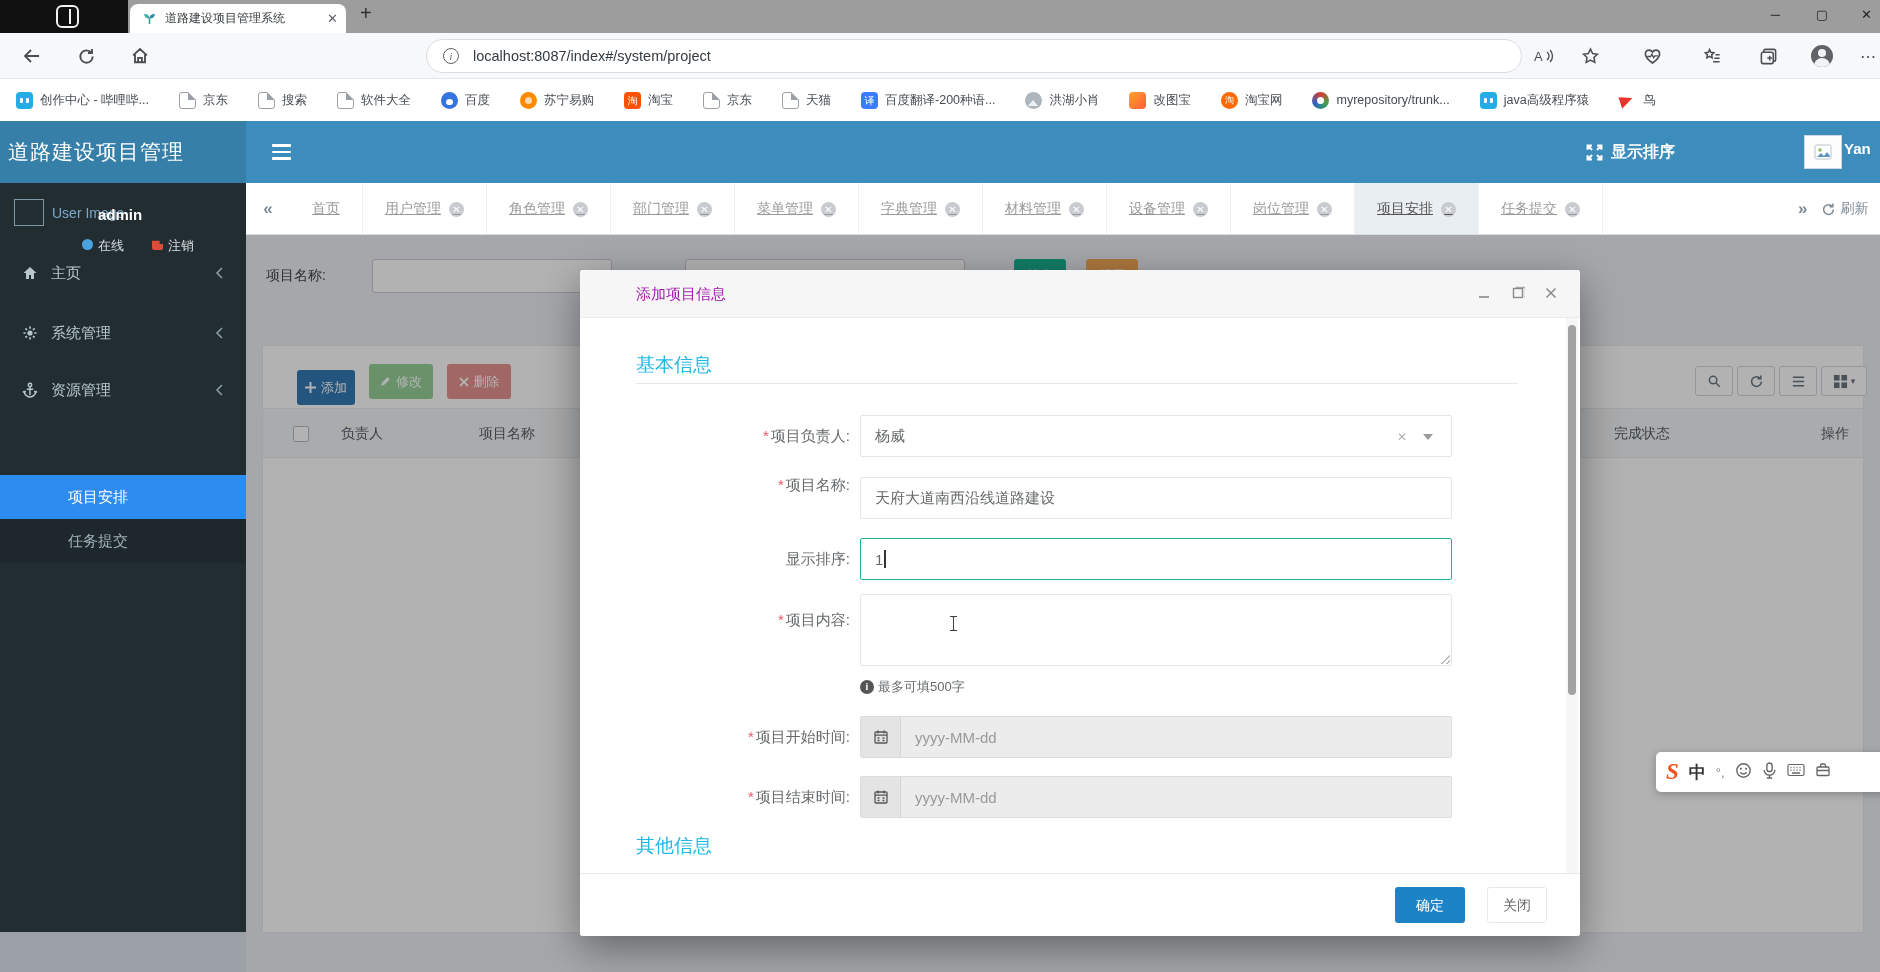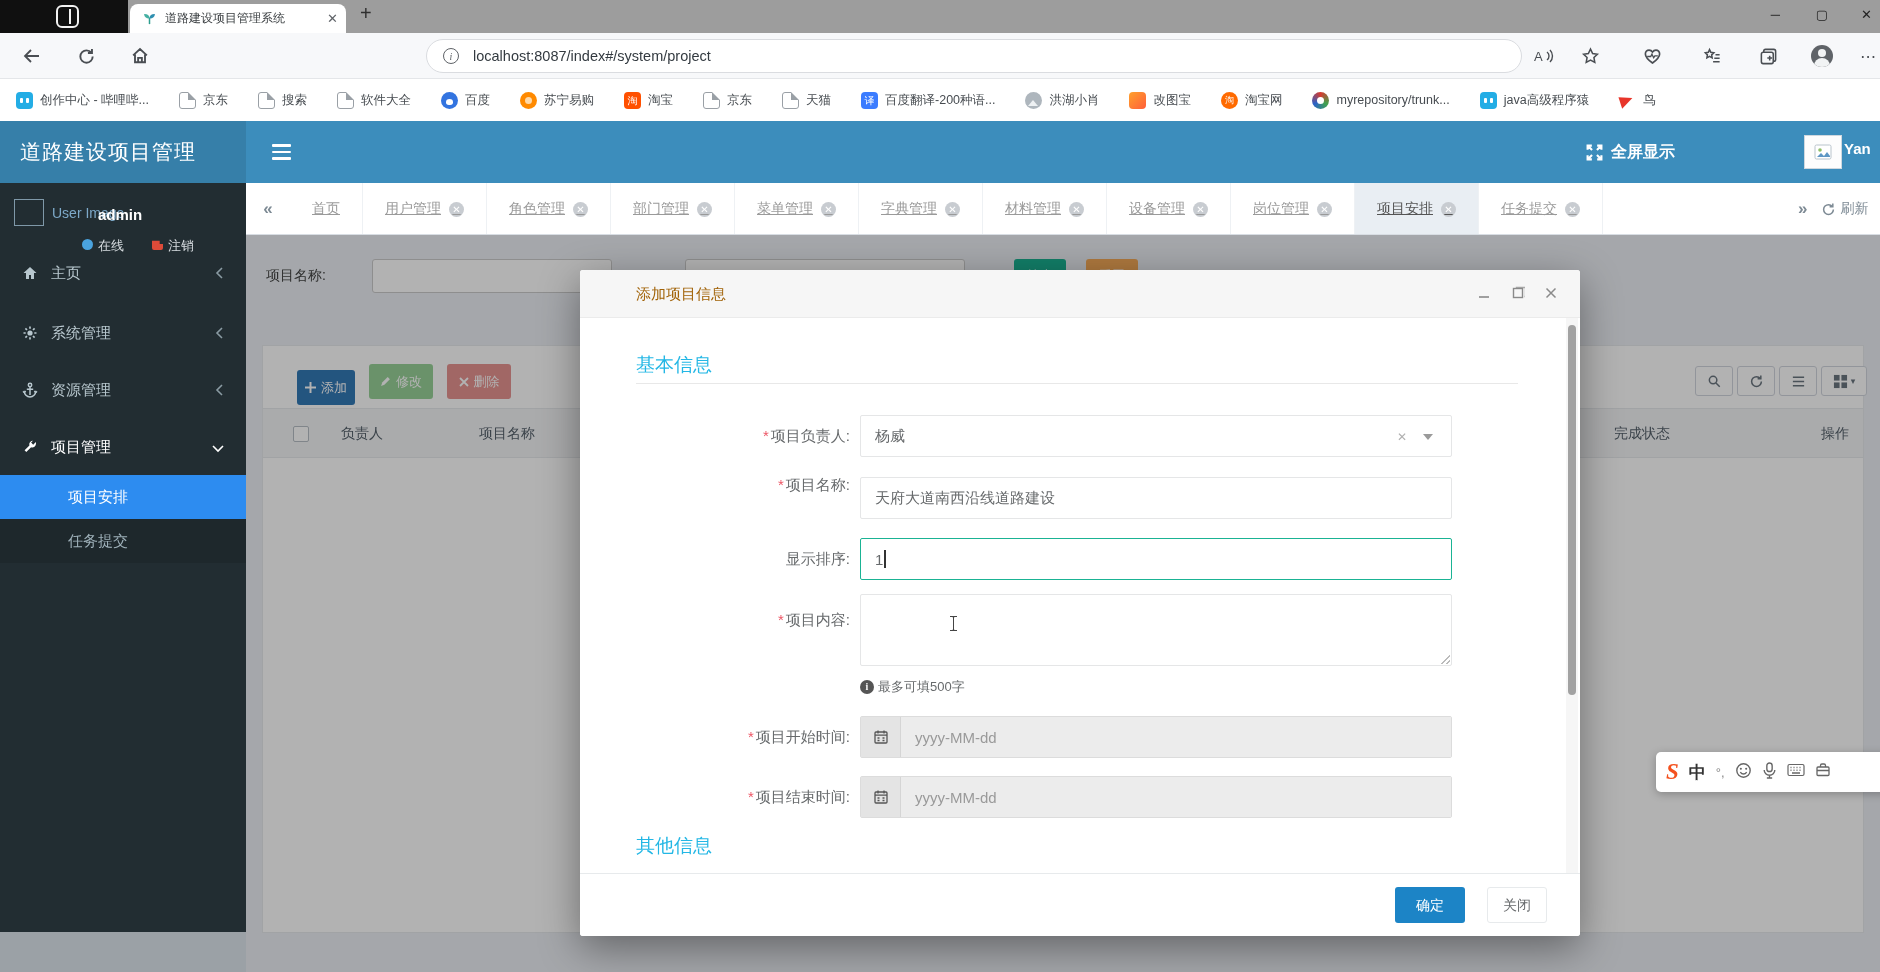--- a/index.html
+++ b/index.html
@@ -49,21 +49,21 @@
   .bmi[data-icon="gaitubao-icon"] { background:linear-gradient(135deg,#ffa12c,#ff5e3a); border-radius:4px; }
   .bmi[data-icon="taobao-circle-icon"] { background:#ff6a00; border-radius:50%; color:#fff; font-size:9px; text-align:center; line-height:17px; }
   .bmi[data-icon="taobao-circle-icon"]::after { content:"淘"; }
   .bmi[data-icon="svn-icon"] { background:conic-gradient(#d63b2f,#3fa34d,#2a62c9,#d63b2f); border-radius:50%; }
   .bmi[data-icon="svn-icon"]::before { content:""; position:absolute; left:5px; top:5px; width:7px; height:7px; background:#fff; border-radius:50%; }
   .bmi[data-icon="bird-icon"] { background:transparent; }
   .bmi[data-icon="bird-icon"]::before { content:""; position:absolute; left:1px; top:3px; border-left:13px solid #e8352a; border-top:5px solid transparent; border-bottom:7px solid transparent; transform:rotate(-18deg); }
 
   
   .appheader { position:absolute; left:0; top:121px; width:1880px; height:62px; background:#3c8dbc; }
-  .logo { position:absolute; left:0; top:0; width:246px; height:62px; background:#367fa9; color:#fff; font-size:21px; display:flex; align-items:center; padding-left:20px; letter-spacing:1px; }
+  .logo { position:absolute; left:0; top:0; width:246px; height:62px; background:#367fa9; color:#fff; font-size:21px; display:flex; align-items:center; padding-left:8px; letter-spacing:1px; }
   .hamburger { position:absolute; left:272px; top:16px; width:30px; height:30px; display:flex; flex-direction:column; justify-content:center; gap:4px; }
   .hamburger i { display:block; width:19px; height:2.6px; background:#fff; border-radius:1px; }
   .fullscreen { position:absolute; right:205px; top:0; height:62px; display:flex; align-items:center; gap:8px; color:#fff; font-size:16px; font-weight:bold; }
   .hdr-avatar { position:absolute; right:38px; top:14px; width:38px; height:34px; background:#fdfdfd; border:1px solid #cfd8df; display:flex; align-items:center; justify-content:center; }
   .hdr-user { position:absolute; right:2px; top:19px; color:#fff; font-size:15px; font-weight:bold; white-space:nowrap; overflow:hidden; width:34px; }
 
   
   .sidebar { position:absolute; left:0; top:183px; width:246px; height:749px; background:#222d32; }
   .sidebar-bottom { position:absolute; left:0; top:932px; width:246px; height:40px; background:#9ba1a6; }
   .user-panel { position:absolute; left:0; top:10px; width:246px; height:62px; }
@@ -101,21 +101,21 @@
   .iconbtn { position:absolute; top:20px; width:38px; height:30px; background:#fff; border:1px solid #d2d6de; border-radius:3px; color:#6b7680; display:flex; align-items:center; justify-content:center; gap:3px; }
   .thead { position:absolute; left:0; top:62px; width:1600px; height:50px; background:#f4f5f7; border-top:1px solid #e7eaec; border-bottom:1px solid #e7eaec; font-size:14px; color:#55616b; }
   .th { position:absolute; top:16px; }
   .cbx { position:absolute; left:30px; top:17px; width:16px; height:16px; background:#fff; border:1px solid #b8bfc6; border-radius:2px; }
 
   .shade { position:absolute; left:246px; top:235px; width:1634px; height:737px; background:rgba(0,0,0,0.30); z-index:40; }
 
   
   .modal { position:absolute; left:580px; top:270px; width:1000px; height:666px; background:#fff; border-radius:3px; box-shadow:0 12px 40px rgba(0,0,0,.4); z-index:60; }
   .mhead { position:absolute; left:0; top:0; width:1000px; height:48px; background:#f6f6f6; border-bottom:1px solid #ebebeb; border-radius:3px 3px 0 0; }
-  .mtitle { position:absolute; left:56px; top:15px; font-size:15px; color:#a16207; }
+  .mtitle { position:absolute; left:56px; top:15px; font-size:15px; color:#a21caf; }
   .mico { position:absolute; top:16px; color:#8a8a8a; font-size:14px; line-height:16px; }
   .msection { position:absolute; left:56px; font-size:19px; color:#23b7e5; }
   .munder { position:absolute; left:56px; width:882px; height:1px; background:#e8e8e8; }
   .mlabel { position:absolute; left:0; width:270px; text-align:right; font-size:15px; color:#676a6c; }
   .ast { color:#ed5565; margin-right:2px; }
   .finput { position:absolute; left:280px; width:592px; height:42px; border:1px solid #e5e6e7; border-radius:2px; background:#fff; font-size:15px; color:#676a6c; display:flex; align-items:center; padding:0 14px; }
   .finput.focus { border-color:#1ab394; }
   .caret-bar { display:inline-block; width:1.4px; height:18px; background:#333; margin-left:1px; }
   .sel-x { position:absolute; right:44px; top:14px; color:#b0b0b0; font-size:12px; }
   .sel-caret { position:absolute; right:18px; top:18px; width:0; height:0; border-left:5px solid transparent; border-right:5px solid transparent; border-top:6px solid #9a9a9a; }
@@ -291,21 +291,21 @@
     <div class="logo">道路建设项目管理</div>
     <div class="hamburger">
         <i></i>
         <i></i>
         <i></i>
       </div>
     <div class="fullscreen">
       <svg width="17" height="17" viewBox="0 0 16 16" fill="none" stroke="#fff" stroke-width="2">
           <path d="M5.5 1.5H1.5v4M10.5 1.5h4v4M14.5 10.5v4h-4M5.5 14.5h-4v-4M1.5 1.5l4.2 4.2M14.5 1.5l-4.2 4.2M14.5 14.5l-4.2-4.2M1.5 14.5l4.2-4.2"></path>
         </svg>
-      <span>全屏显示</span>
+      <span>显示排序</span>
     </div>
     <div class="hdr-avatar">
       <svg width="18" height="16" viewBox="0 0 18 16">
           <rect x="1" y="1" width="16" height="14" rx="1.5" fill="#fff" stroke="#b9c4cc"></rect>
           <circle cx="6" cy="6" r="1.8" fill="#8fc068"></circle>
           <path d="M3 13l4-4 3 3 3-4 3 4v1H3z" fill="#5e97c4"></path>
         </svg>
     </div>
     <div class="hdr-user">Yan</div>
   </div>
@@ -349,31 +349,20 @@
     <div class="mitem" style="top:179px;">
       <span class="mi">
           <svg width="16" height="16" viewBox="0 0 16 16" fill="none" stroke="currentColor" stroke-width="1.5">
             <circle cx="8" cy="3" r="1.7"></circle>
             <path d="M8 4.7V13M4.8 7.2h6.4M2.3 9.3a5.7 5.7 0 0 0 11.4 0M2.3 9.3 1 10.4M2.3 9.3l1.6.5M13.7 9.3l1.3 1.1M13.7 9.3l-1.6.5"></path>
           </svg>
         </span>
       <span>资源管理</span>
       <span class="chev"><svg width="9" height="12" viewBox="0 0 8 12" fill="none" stroke="currentColor" stroke-width="1.6">
             <path d="M6.5 1 1.5 6l5 5"></path>
-          </svg></span>
-    </div>
-    <div class="mitem on" style="top:236px;">
-      <span class="mi">
-          <svg width="16" height="16" viewBox="0 0 16 16">
-            <path fill="currentColor" d="M14 4.6a3.7 3.7 0 0 1-4.9 3.6L4.3 13 2.6 11.3l4.8-4.8A3.7 3.7 0 0 1 11 1.7l-1.9 1.9 2.1 2.1L13.8 3c.13.5.2 1 .2 1.6z"></path>
-          </svg>
-        </span>
-      <span>项目管理</span>
-      <span class="chev" style="color:#fff;"><svg width="12" height="9" viewBox="0 0 12 8" fill="none" stroke="currentColor" stroke-width="1.6">
-            <path d="M1 1.5 6 6.5l5-5"></path>
           </svg></span>
     </div>
     <div class="subwrap">
       <div class="sitem active" style="top:0;">项目安排</div>
       <div class="sitem" style="top:44px;">任务提交</div>
     </div>
   </div>
   <div class="sidebar-bottom"></div>
 
   <div class="tabrow">

